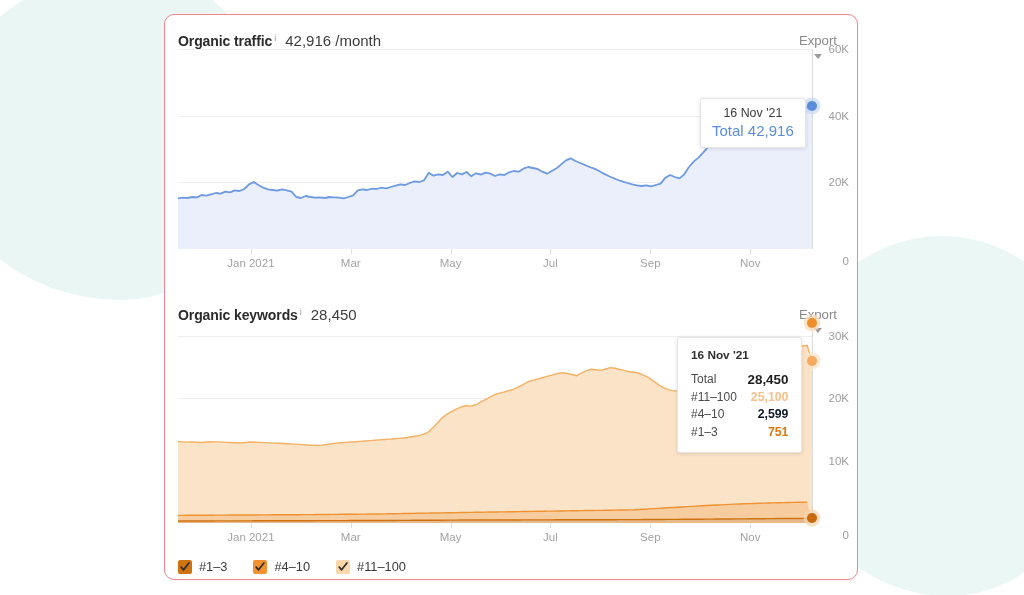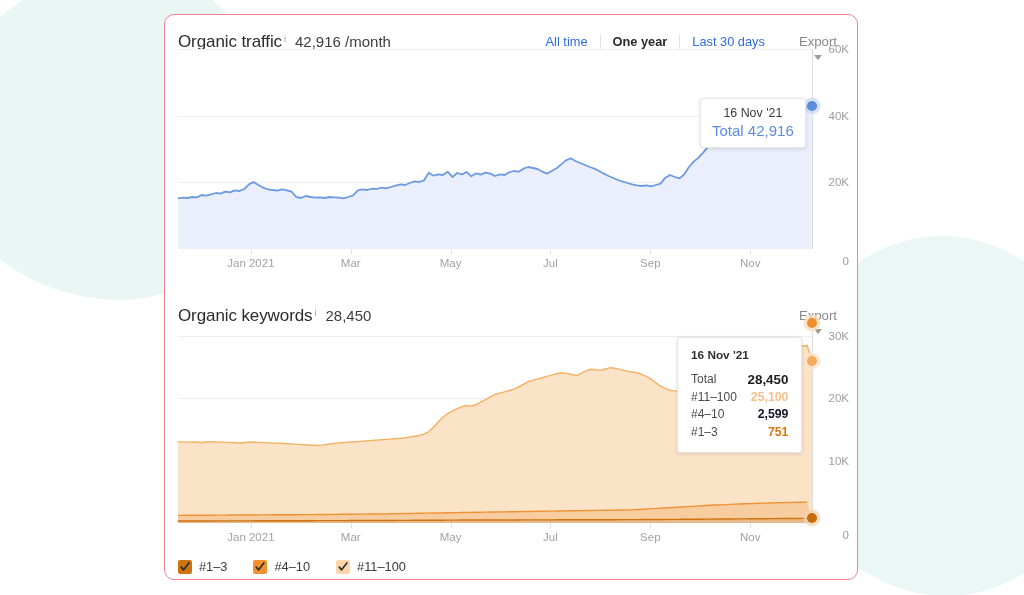--- a/index.html
+++ b/index.html
@@ -27,21 +27,21 @@
     background:#ffffff;border:1px solid #f2828e;border-radius:10px;
     box-sizing:border-box;z-index:2;overflow:hidden;
   }
   .panel{position:relative;}
   
   .panel-head{
     display:flex;align-items:baseline;
     padding:17px 20px 0 13px;height:34px;box-sizing:border-box;
   }
   .panel-title{
-    font-size:17px;font-weight:normal;color:#2b2b2b;letter-spacing:-0.1px;
+    font-size:14px;font-weight:bold;color:#2b2b2b;letter-spacing:-0.1px;
     white-space:nowrap;
   }
   .info-i{
     font-size:9px;color:#9a9a9a;margin-left:2px;position:relative;top:-5px;
     font-style:normal;
   }
   .metric{
     font-size:15px;color:#3d3d3d;margin-left:9px;white-space:nowrap;
     font-weight:400;
   }
@@ -115,27 +115,20 @@
 <div class="blob blob-right"></div>
 
 <div class="card">
 
   <div class="panel">
     <div class="panel-head">
       <span class="panel-title">Organic traffic</span>
       <i class="info-i">i</i>
       <span class="metric">42,916 /month</span>
       <span class="spacer"></span>
-      <div class="ranges">
-        <span class="range">All time</span>
-        <span class="range-div"></span>
-        <span class="range sel">One year</span>
-        <span class="range-div"></span>
-        <span class="range">Last 30 days</span>
-      </div>
       <div class="export">
         <span>Export</span>
         <span class="caret"></span>
       </div>
     </div>
 
     <div class="plot-wrap">
       <div class="plot" id="traffic-plot" style="height:200px;">
           <div class="xaxis-line" style="top: 199px;"></div>
           <div class="ylab" style="top: 212px;">0</div>

